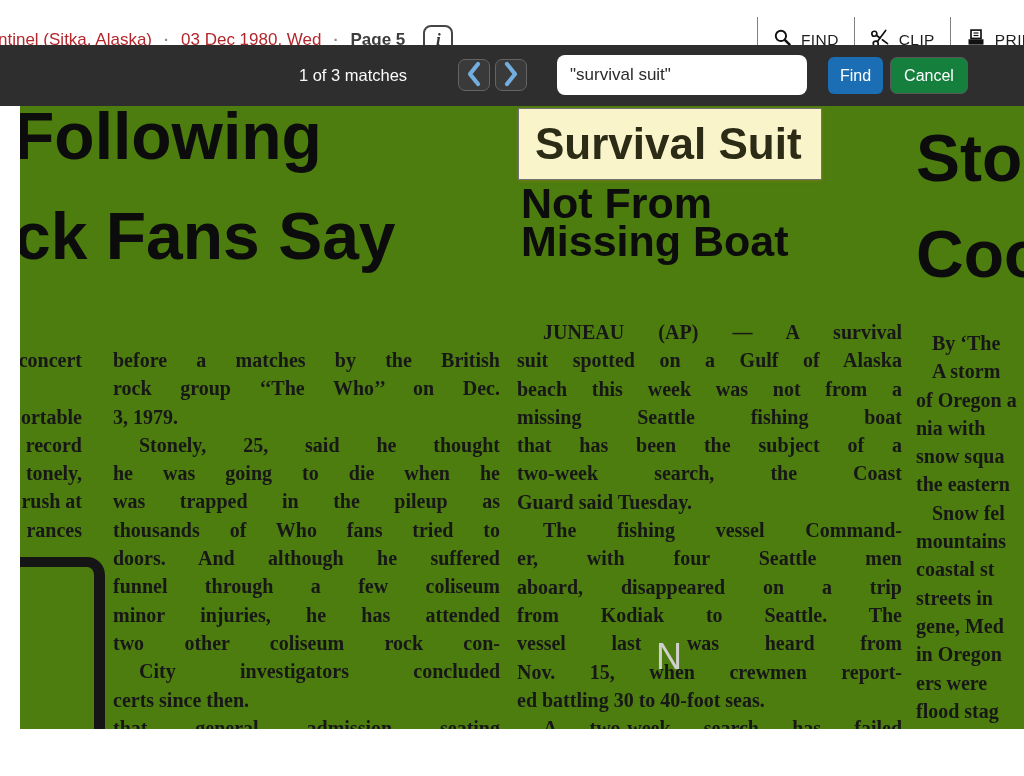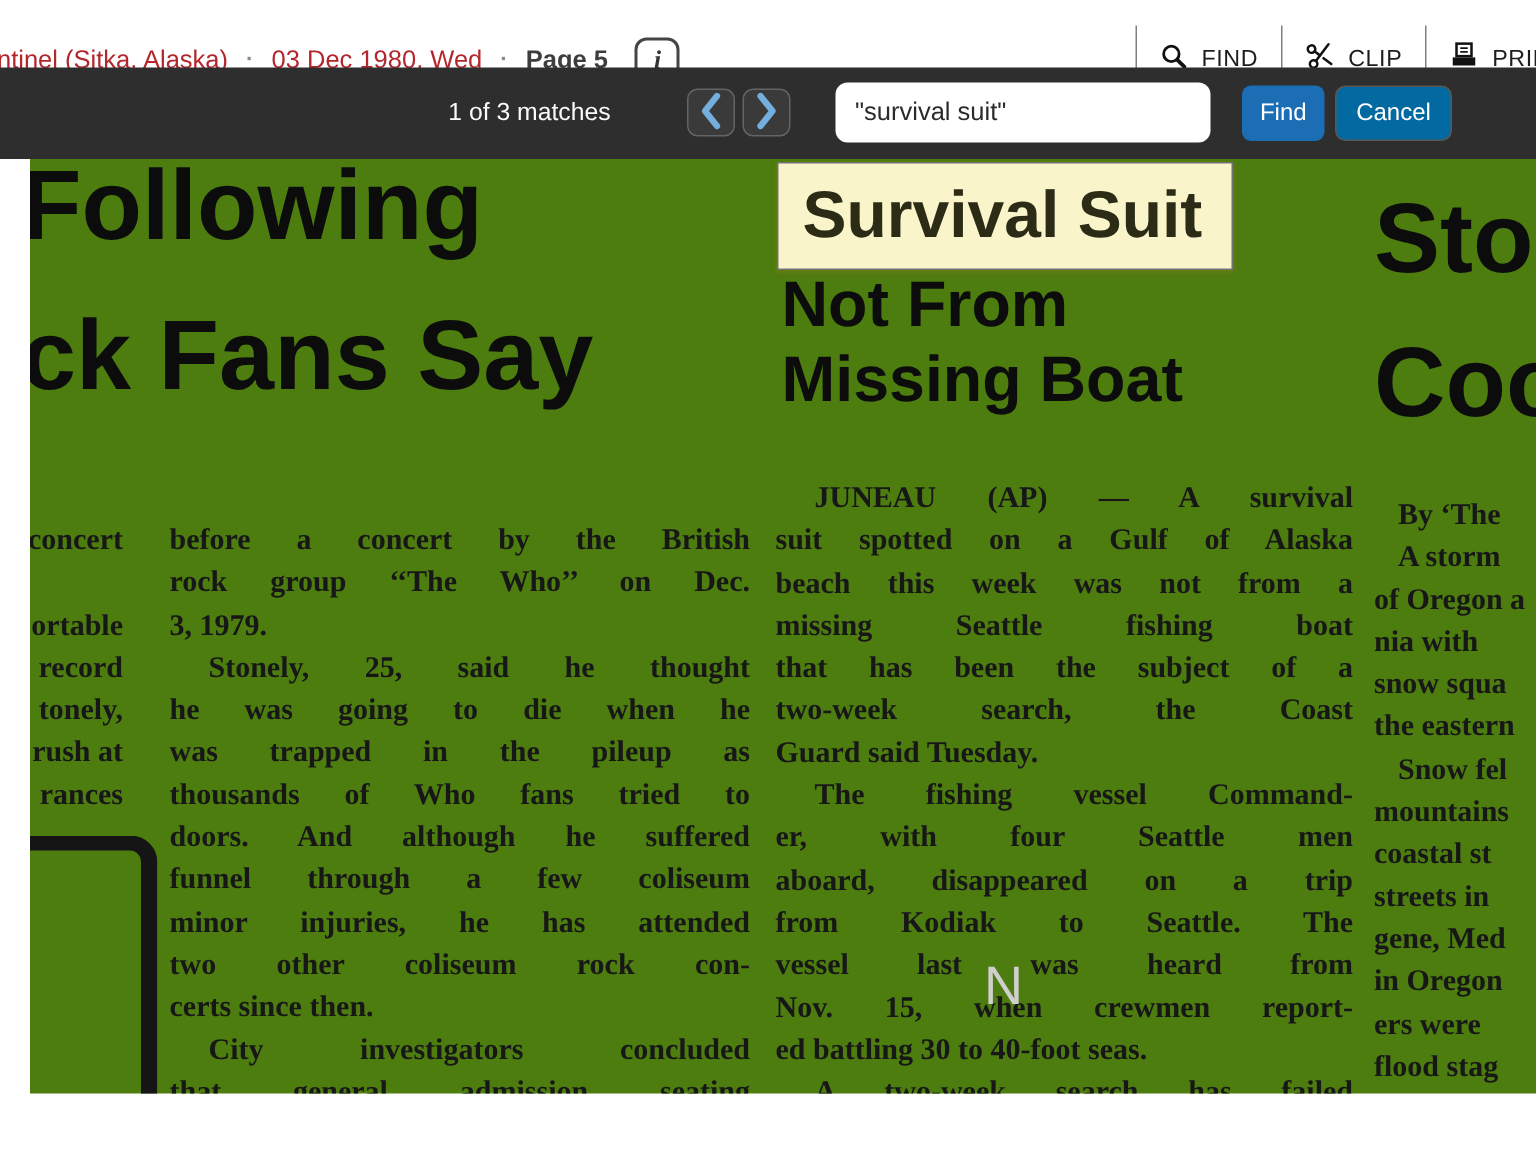--- a/index.html
+++ b/index.html
@@ -26,21 +26,21 @@
   .matches{position:absolute;left:263px;width:180px;top:0;line-height:61px;text-align:center;
            font-size:16.5px;color:#fafafa;}
   .nav{position:absolute;top:14px;width:32px;height:32px;border-radius:7px;background:#3a3a3a;
        border:1px solid #646464;display:flex;align-items:center;justify-content:center;padding:0;}
   .nav.prev{left:458px}.nav.next{left:495px}
   .query{position:absolute;left:557px;top:10px;width:224px;height:40px;border:none;border-radius:8px;
          background:#fff;font-size:17px;color:#2b2b2b;padding:0 13px;
          font-family:"Liberation Sans",sans-serif;}
   .find{position:absolute;left:828px;top:12px;width:55px;height:37px;background:#1b6eb4;border:none;
         border-radius:6px;color:#fff;font-size:16px;}
-  .cancel{position:absolute;left:890px;top:12px;width:78px;height:37px;background:#0369a1;
+  .cancel{position:absolute;left:890px;top:12px;width:78px;height:37px;background:#15803d;
           border:1px solid #585858;border-radius:7px;color:#fff;font-size:16px;}
 
   
   .scan{position:absolute;left:0;top:106px;width:1024px;height:623px;background:#4d7c0f;overflow:hidden;
         color:#141414;margin-left:20px;}
   .hl{position:absolute;font:700 66px/66px "Liberation Sans",sans-serif;color:#0c0c0c;white-space:nowrap;}
   .hl2{position:absolute;font:700 43px/43px "Liberation Sans",sans-serif;color:#0c0c0c;white-space:nowrap;}
   .col{position:absolute;font:700 20px/28.3px "Liberation Serif",serif;color:#171717;}
   .col .ln{text-align:justify;text-align-last:justify;white-space:nowrap;}
   .col .ln.end{text-align-last:left;}
@@ -159,43 +159,43 @@
     <div class="frag">
         <div class="ln">concert</div>
         <div class="ln">ortable</div>
         <div class="ln">record</div>
         <div class="ln">tonely,</div>
         <div class="ln">rush at</div>
         <div class="ln">rances</div>
       </div>
 
     <div class="col" style="left:93px;top:240px;width:387px;">
-        <div class="ln">before a concert by the British</div>
+        <div class="ln">before a matches by the British</div>
         <div class="ln">rock group ‘‘The Who’’ on Dec.</div>
         <div class="ln end">3, 1979.</div>
         <div class="ln ind">Stonely, 25, said he thought</div>
         <div class="ln">he was going to die when he</div>
         <div class="ln">was trapped in the pileup as</div>
         <div class="ln">thousands of Who fans tried to</div>
         <div class="ln">doors. And although he suffered</div>
         <div class="ln">funnel through a few coliseum</div>
         <div class="ln">minor injuries, he has attended</div>
         <div class="ln">two other coliseum rock con-</div>
+        <div class="ln ind">City investigators concluded</div>
         <div class="ln end">certs since then.</div>
-        <div class="ln ind">City investigators concluded</div>
         <div class="ln">that general admission seating</div>
         <div class="ln">— in which seating is on a firs</div>
       </div>
 
     <div class="adbox"></div>
     <div class="blob"></div>
 
     <div class="highlight">Survival Suit</div>
     <div class="hl2" style="left:501px;top:76px;">Not From</div>
-    <div class="hl2" style="left:501px;top:126px;">Missing Boat</div>
+    <div class="hl2" style="left:501px;top:114px;">Missing Boat</div>
     <div class="col" style="left:497px;top:212px;width:385px;">
         <div class="ln ind">JUNEAU (AP) — A survival</div>
         <div class="ln">suit spotted on a Gulf of Alaska</div>
         <div class="ln">beach this week was not from a</div>
         <div class="ln">missing Seattle fishing boat</div>
         <div class="ln">that has been the subject of a</div>
         <div class="ln">two-week search, the Coast</div>
         <div class="ln end">Guard said Tuesday.</div>
         <div class="ln ind">The fishing vessel Command-</div>
         <div class="ln">er, with four Seattle men</div>

